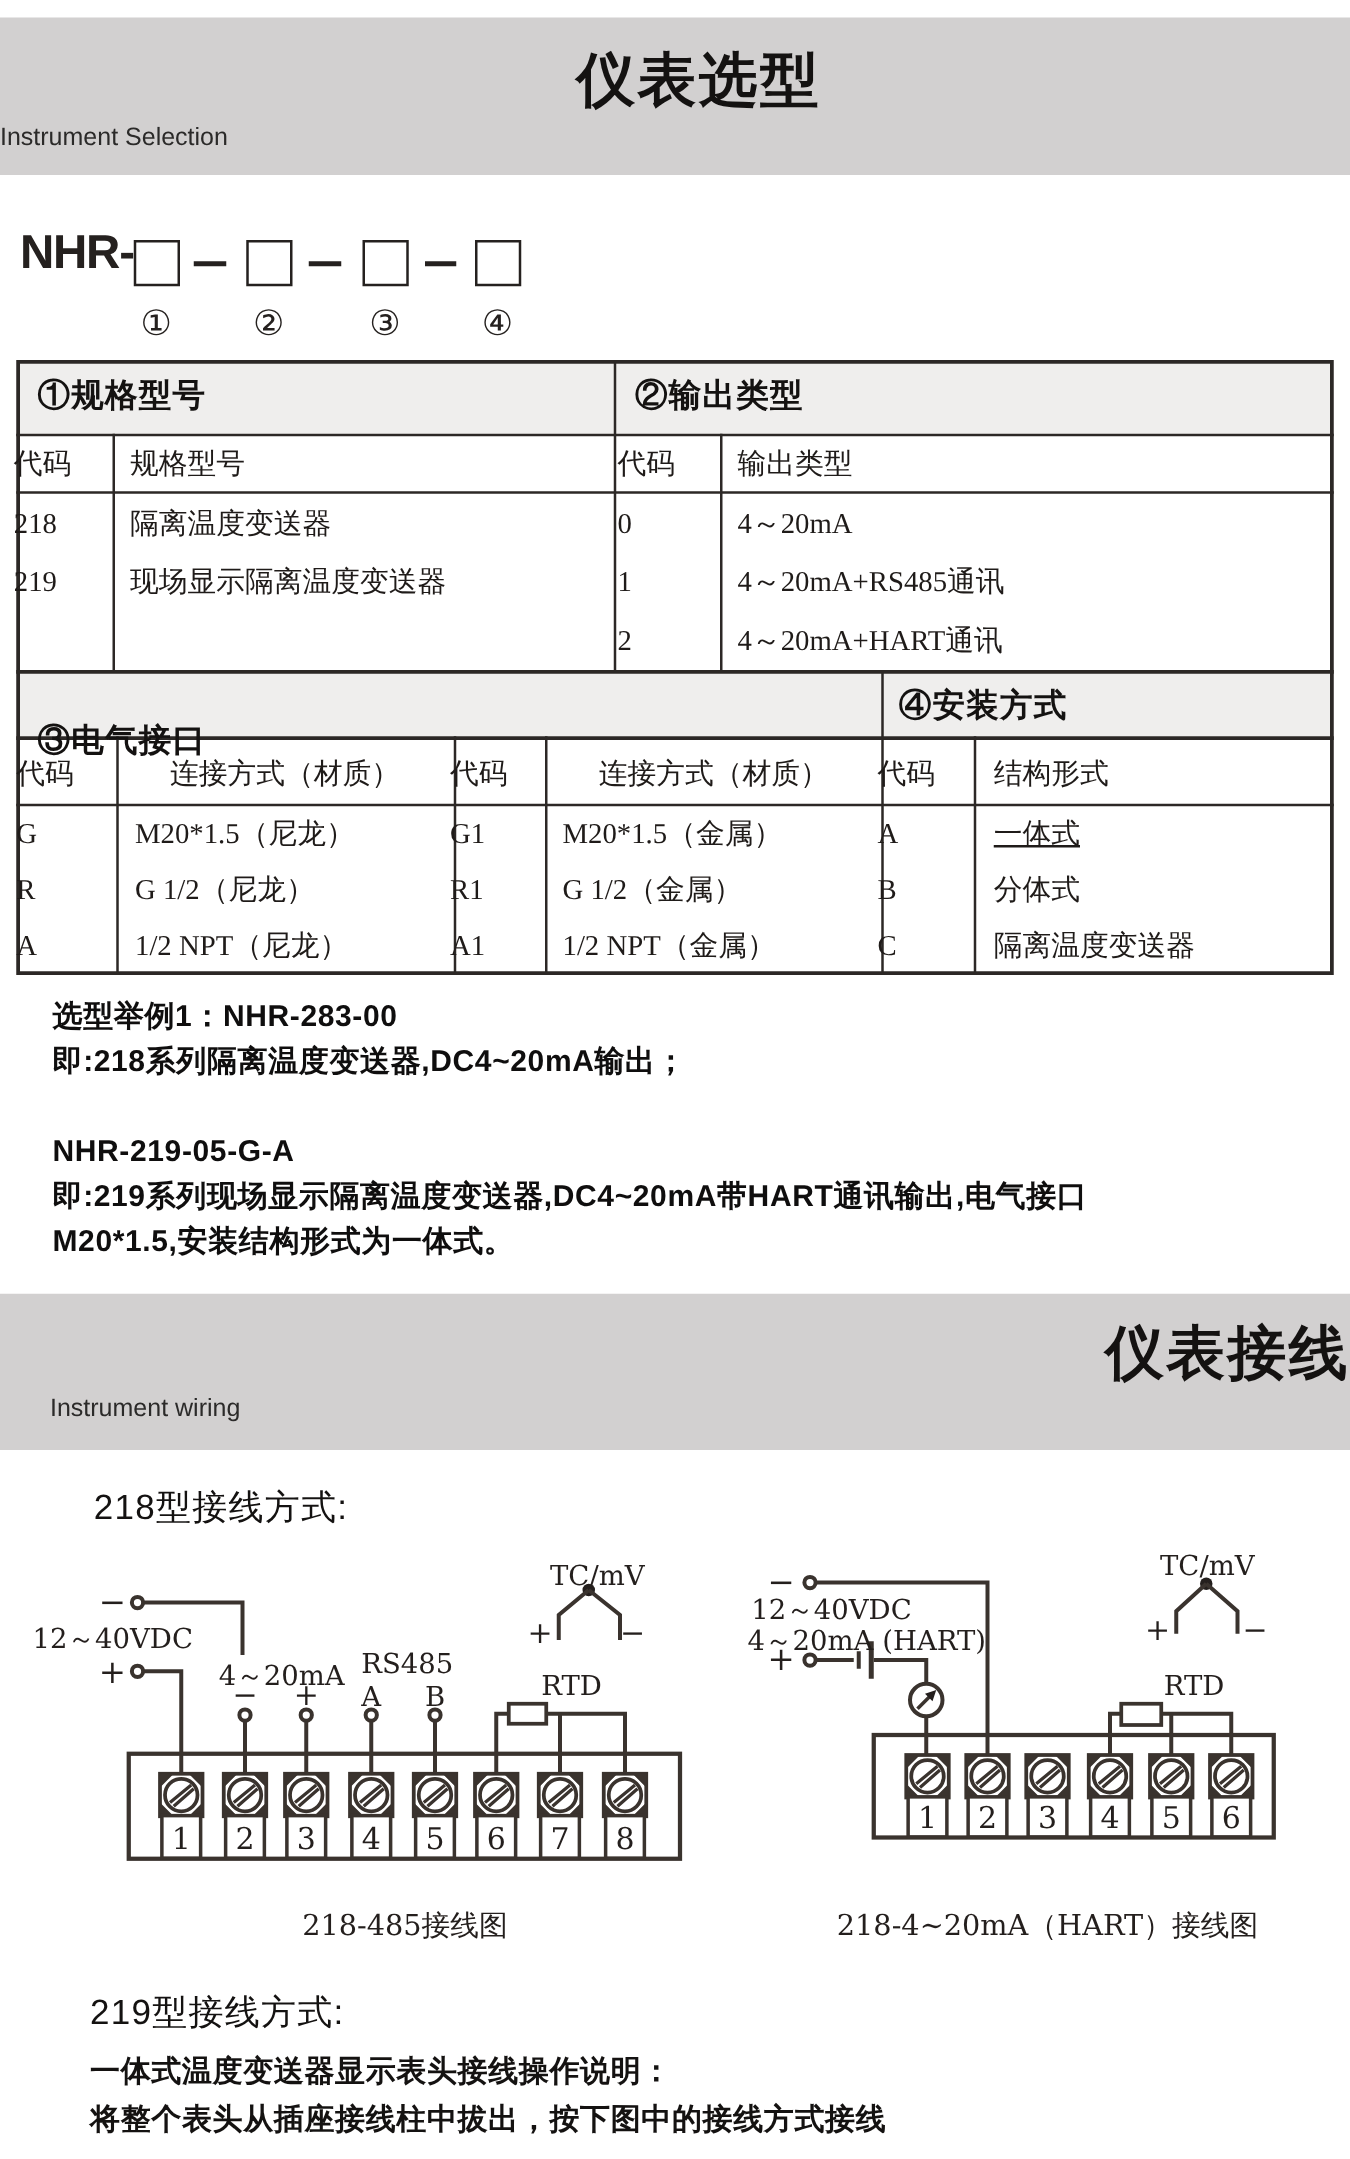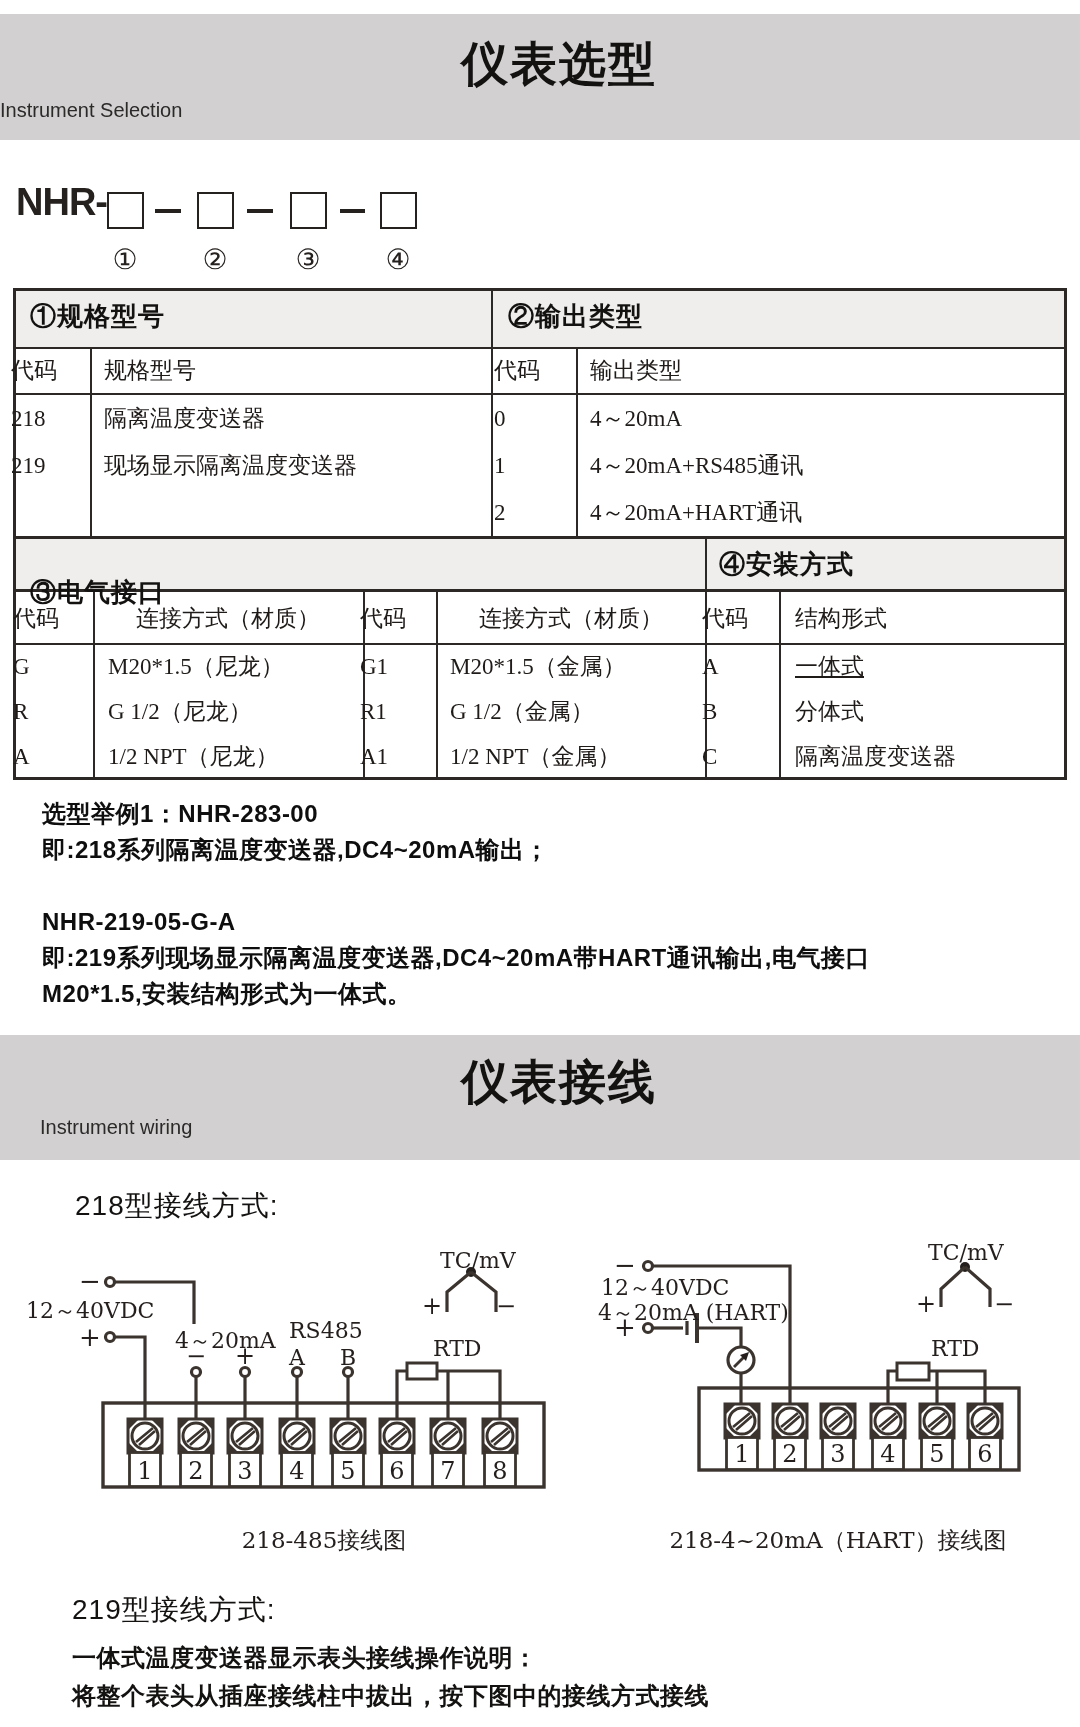--- a/index.html
+++ b/index.html
@@ -122,21 +122,21 @@
     <div class="tcell" style="left:795px;top:744px;">隔离温度变送器</div>
   </div>
 
   <div class="note" style="top:802px;">选型举例1：NHR-283-00</div>
   <div class="note" style="top:838px;">即:218系列隔离温度变送器,DC4~20mA输出；</div>
   <div class="note" style="top:910px;">NHR-219-05-G-A</div>
   <div class="note" style="top:946px;">即:219系列现场显示隔离温度变送器,DC4~20mA带HART通讯输出,电气接口</div>
   <div class="note" style="top:982px;">M20*1.5,安装结构形式为一体式。</div>
 
   <div class="band" style="top:1035px;height:125px;"></div>
-  <div class="band-title" style="top:1058px;">仪表接线</div>
+  <div class="band-title" style="top:1058px;text-align:right;">仪表接线</div>
   <div class="band-sub" style="top:1117px;padding-left:40px;">Instrument wiring</div>
 
   <div class="whead" style="left:75px;top:1192px;">218型接线方式:</div>
 
   <svg class="abs" style="left:0;top:1240px;" width="1080" height="330" viewBox="0 1240 1080 330">
     <defs>
       <g id="screw">
         <rect x="-17" y="-17" width="34" height="34" fill="#ffffff" stroke="#3a332e" stroke-width="3"></rect>
         <path d="M-17,-17 L-6,-17 L-17,-6 Z M17,-17 L6,-17 L17,-6 Z M-17,17 L-6,17 L-17,6 Z M17,17 L6,17 L17,6 Z" fill="#3a332e"></path>
         <circle r="13" fill="#ffffff" stroke="#3a332e" stroke-width="3"></circle>

